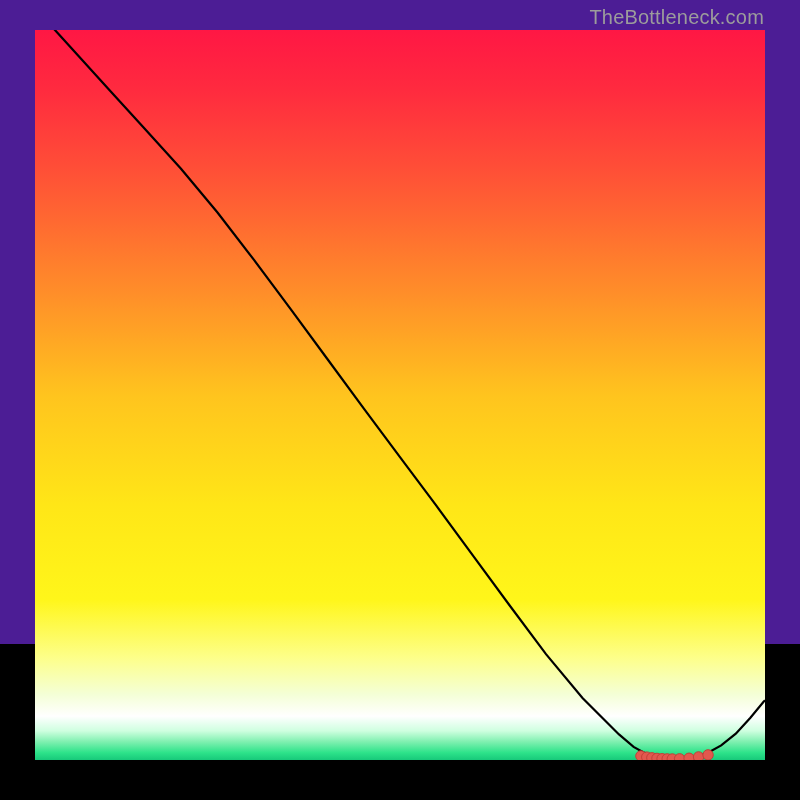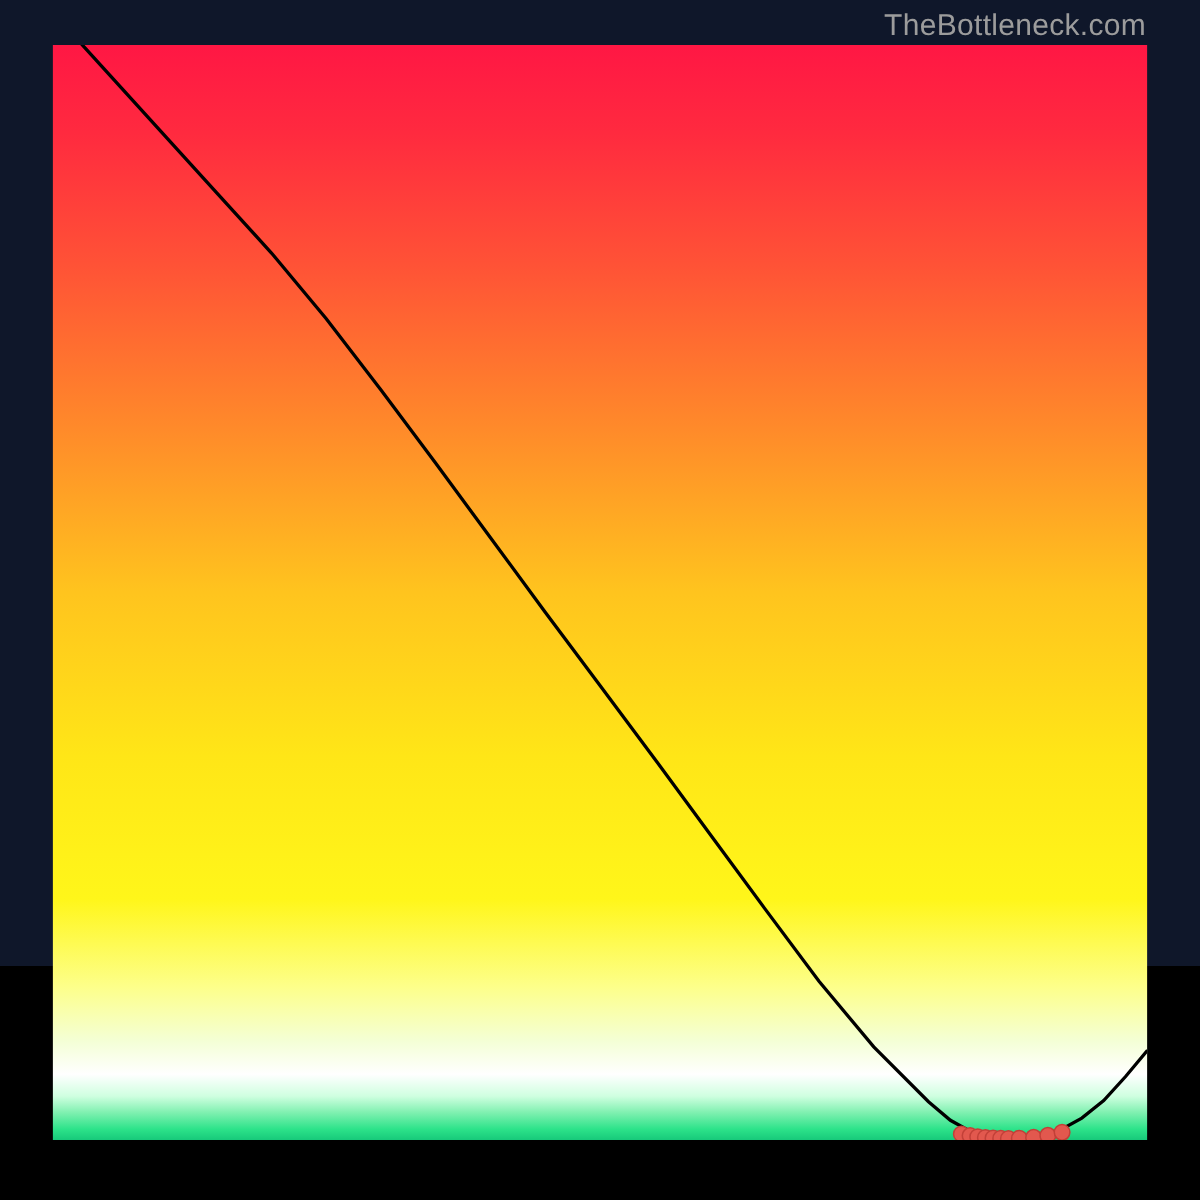--- a/index.html
+++ b/index.html
@@ -10,21 +10,21 @@
     background: #000000;
     overflow: hidden;
     font-family: Arial, Helvetica, sans-serif;
   }
   .frame {
     position: absolute;
     left: 0;
     top: 0;
     width: 800px;
     height: 644px;
-    background: #0f172a;
+    background: #4c1d95;
   }
   .plot-area {
     position: absolute;
     left: 35px;
     top: 30px;
     width: 730px;
     height: 730px;
     overflow: hidden;
   }
   .credit {

